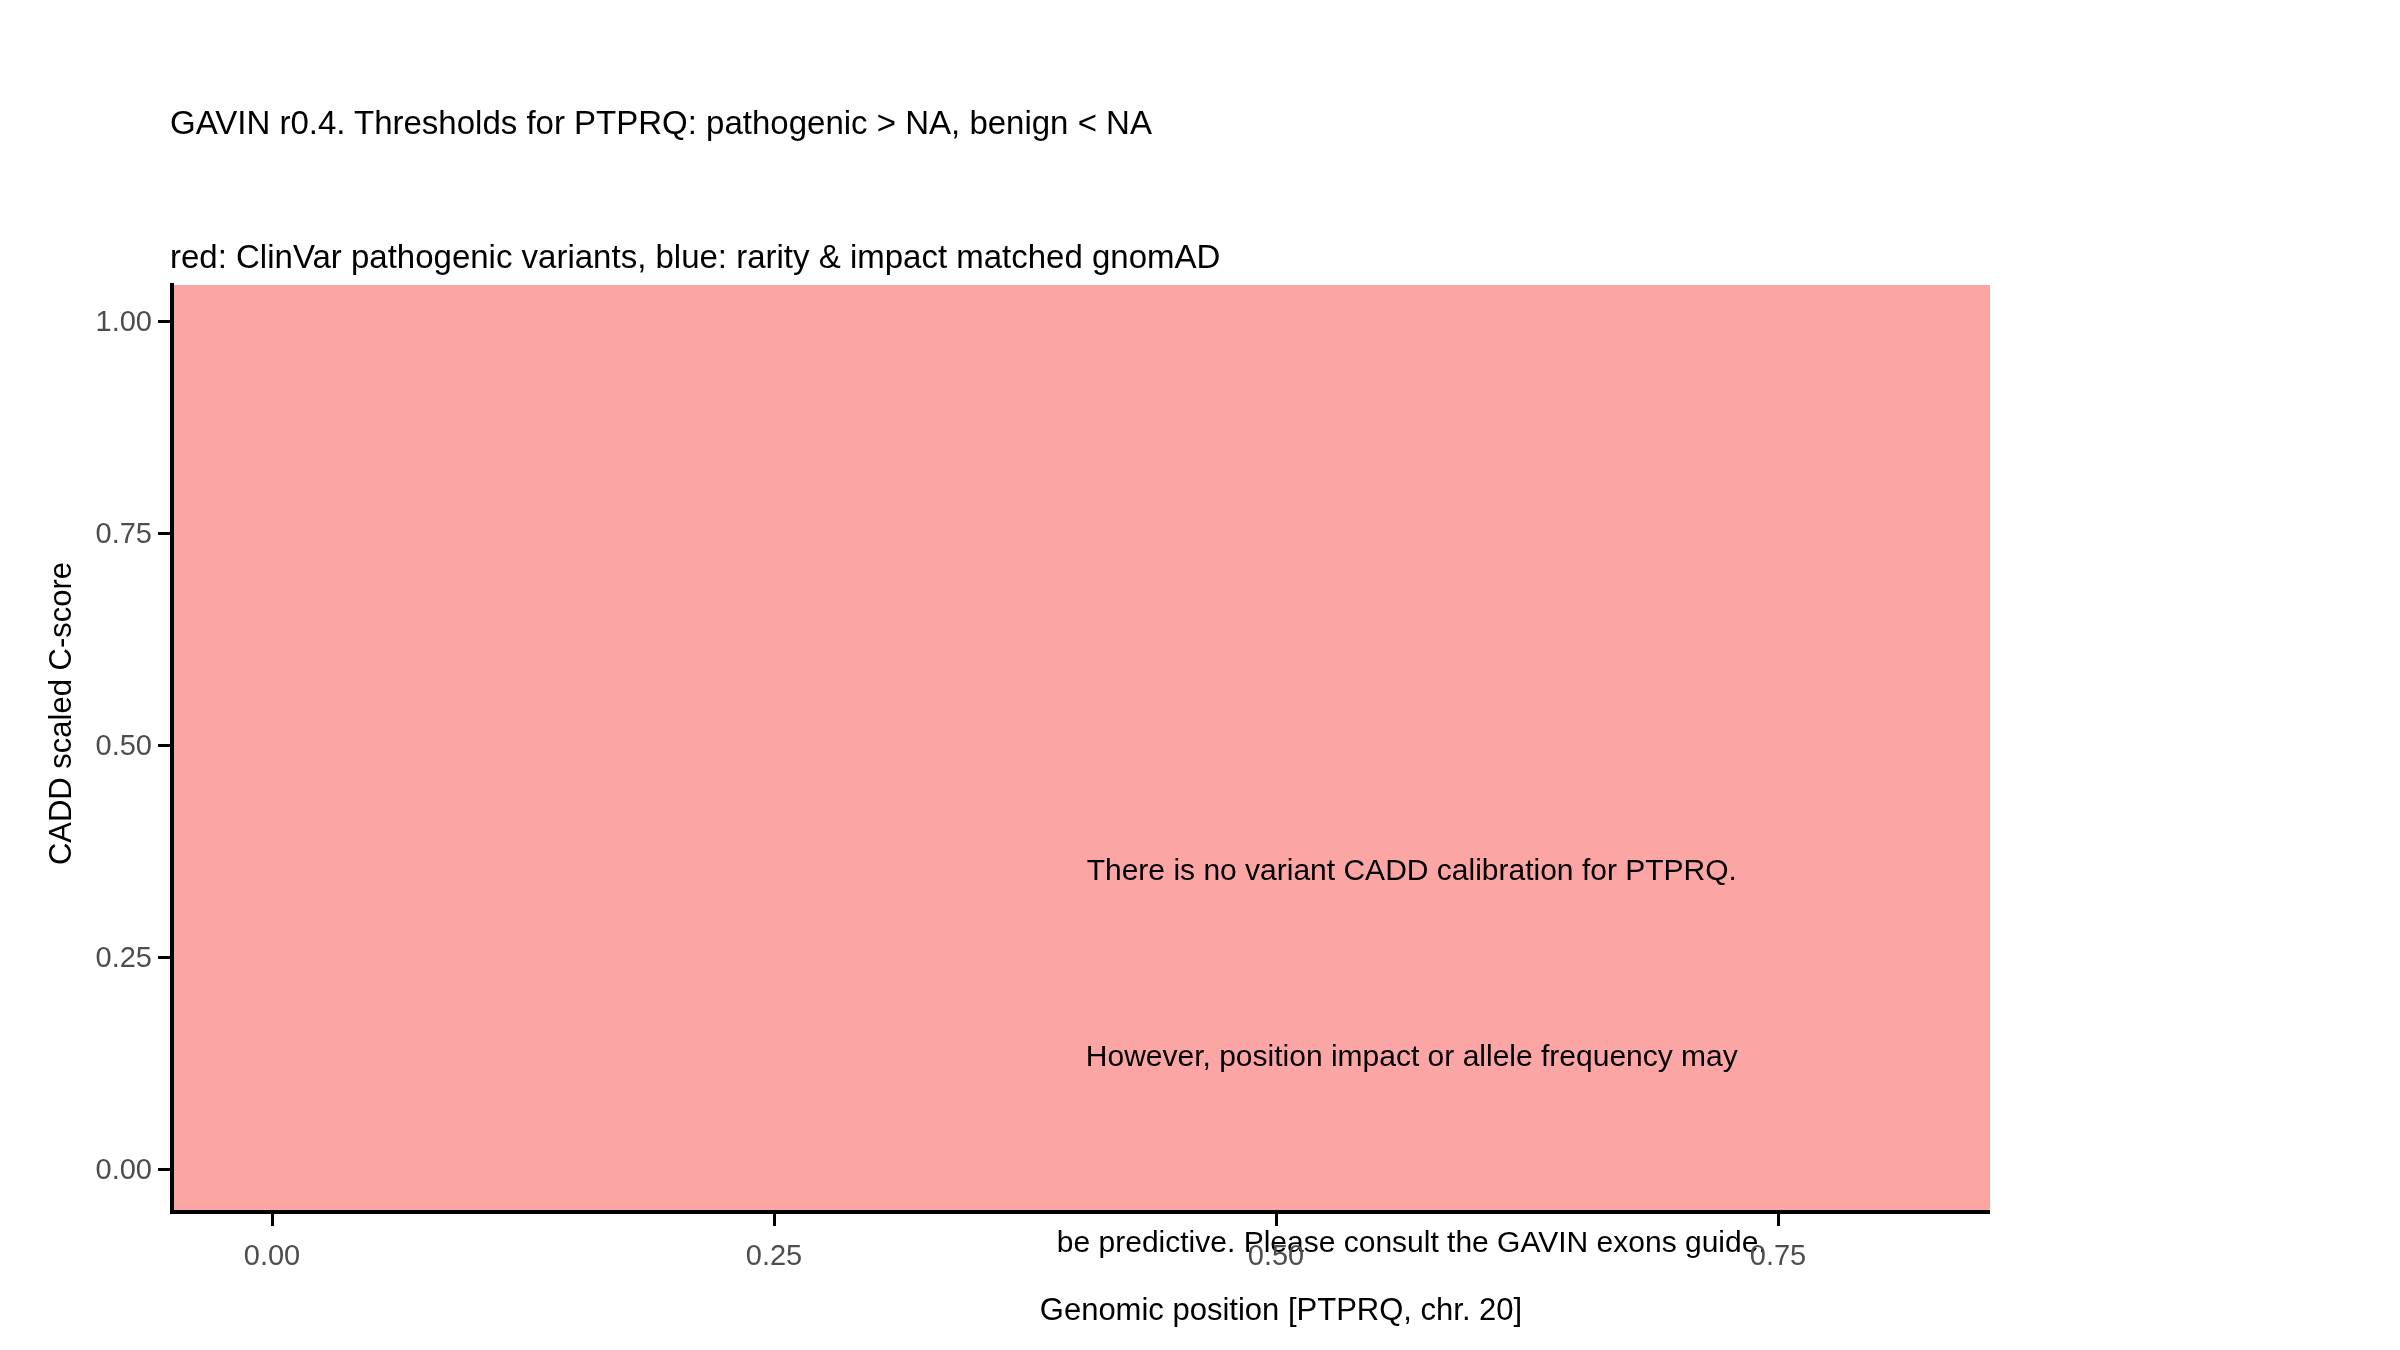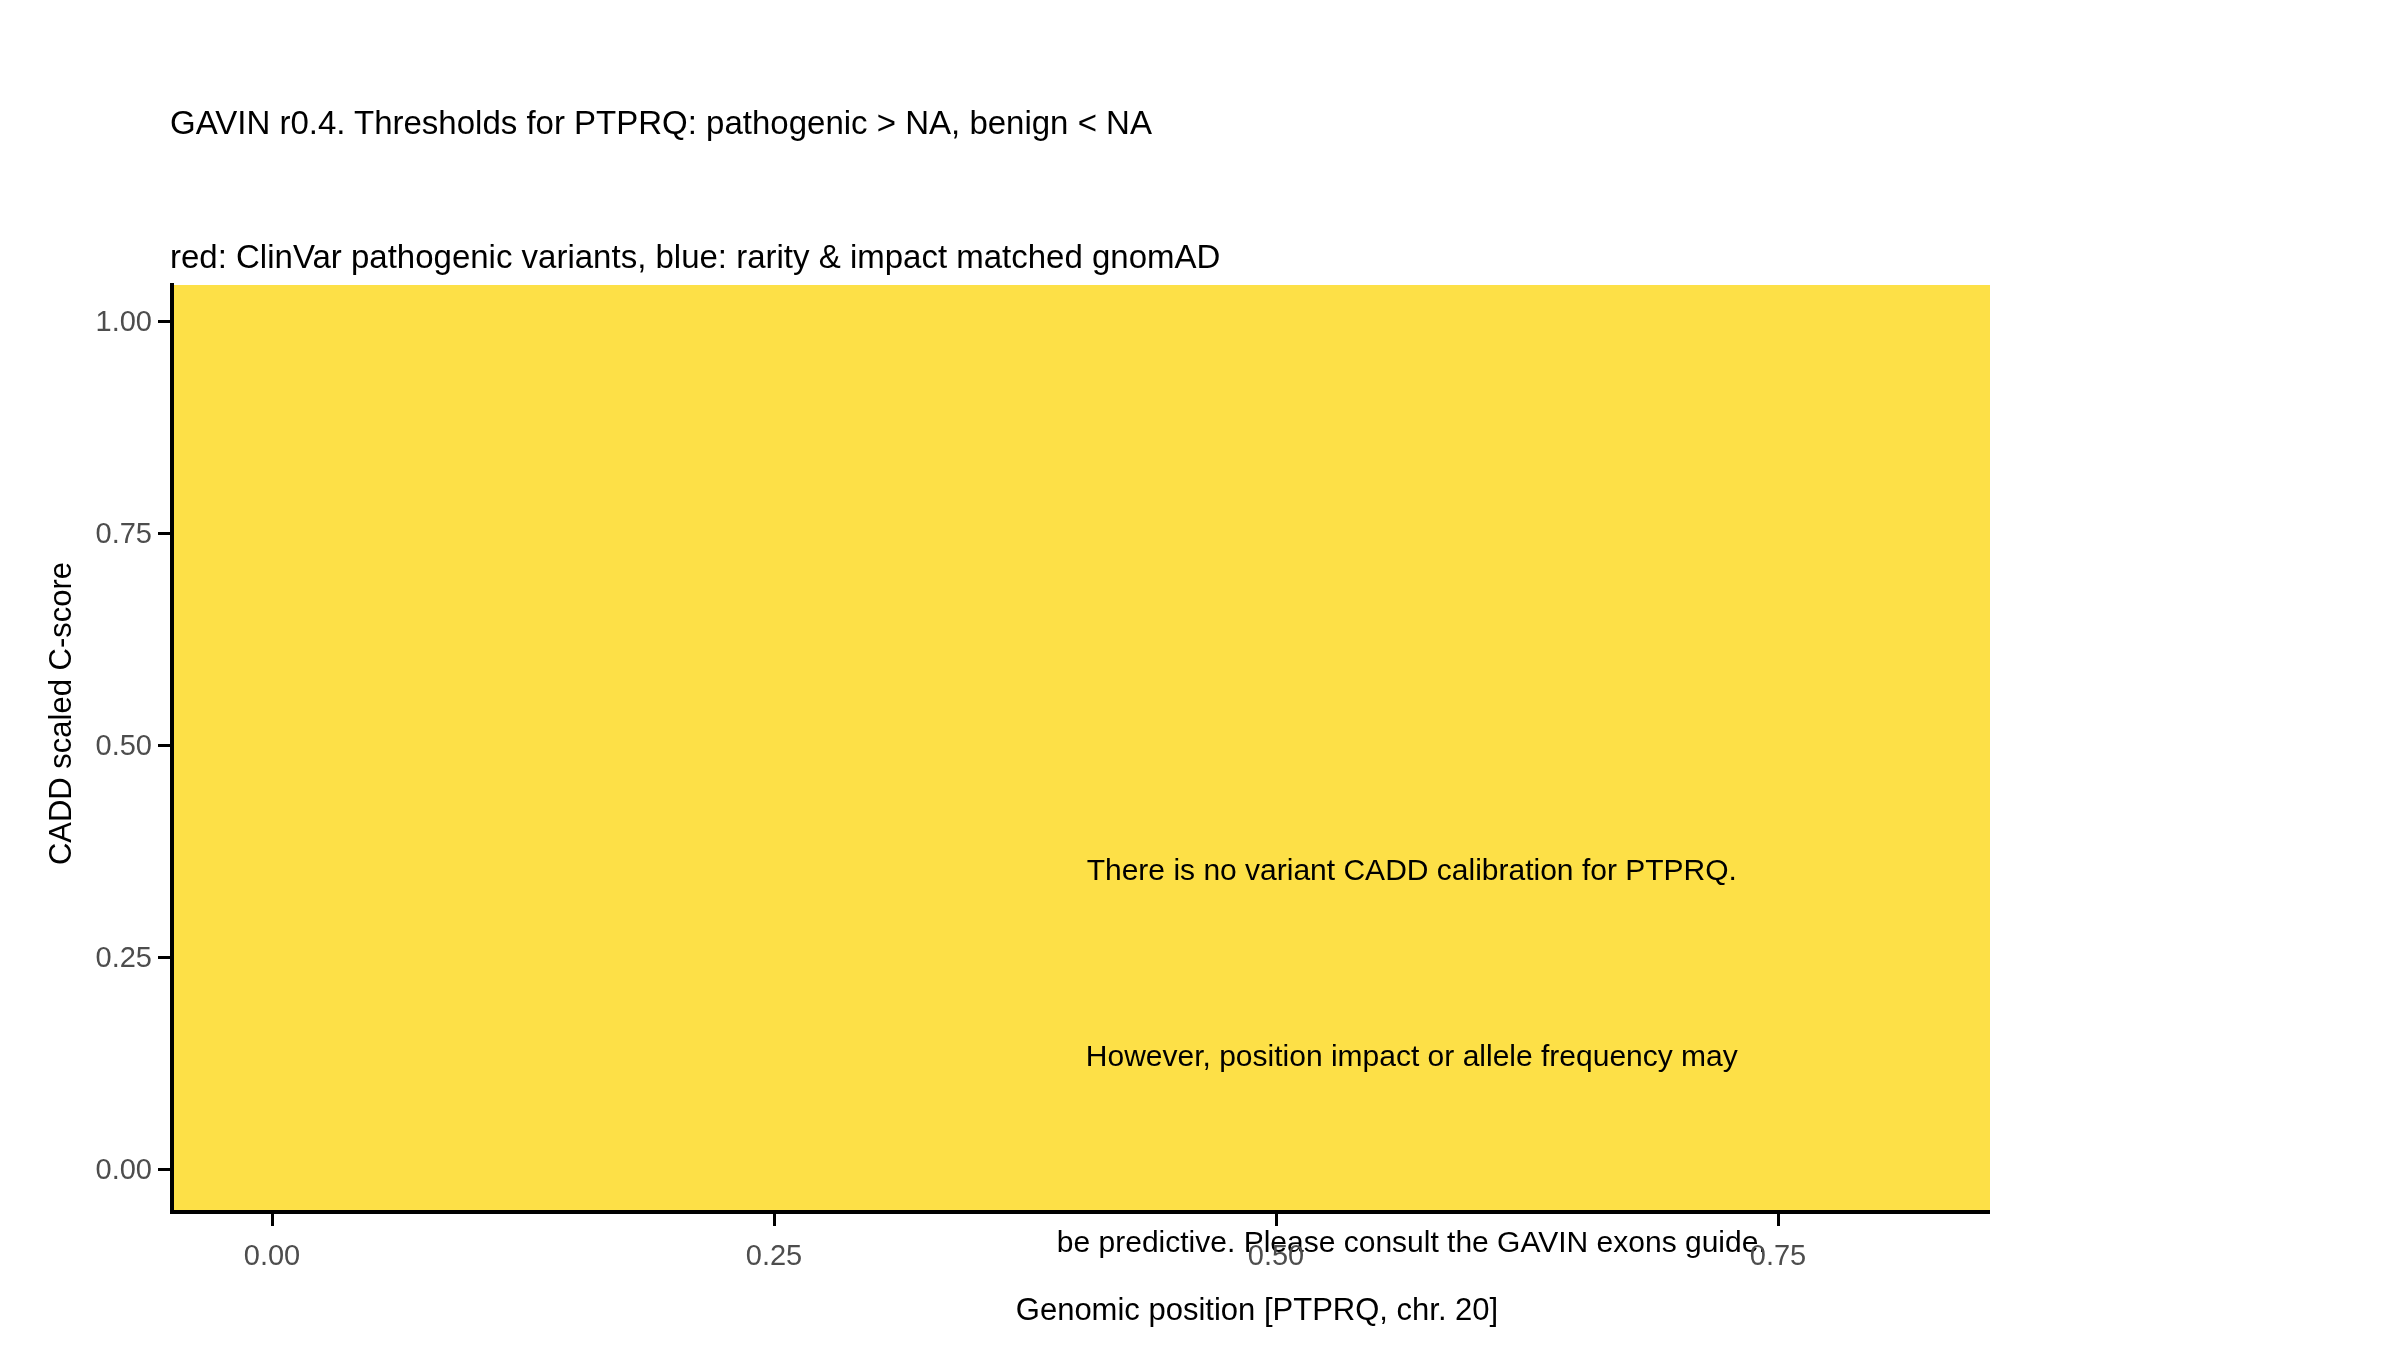--- a/index.html
+++ b/index.html
@@ -29,21 +29,21 @@
   }
   #plot-title div { white-space: pre; }
 
   
   #panel {
     position: absolute;
     left: 170px;
     top: 285px;
     width: 2206px;
     height: 927px;
-    background: #fde047;
+    background: #fca5a5;
   }
   
   #axis-line-y {
     position: absolute;
     left: 170px;
     top: 283px;
     width: 4px;
     height: 931px;
     background: #000000;
   }
@@ -107,21 +107,21 @@
     width: 930px;
     text-align: center;
     transform: rotate(-90deg);
     color: #000000;
     font-size: 31px;
     line-height: 31px;
     white-space: nowrap;
   }
   #x-axis-title {
     position: absolute;
-    left: 154px;
+    left: 178px;
     top: 1294px;
     width: 2206px;
     text-align: center;
     color: #000000;
     font-size: 31px;
     line-height: 31px;
     white-space: nowrap;
   }
 
   

